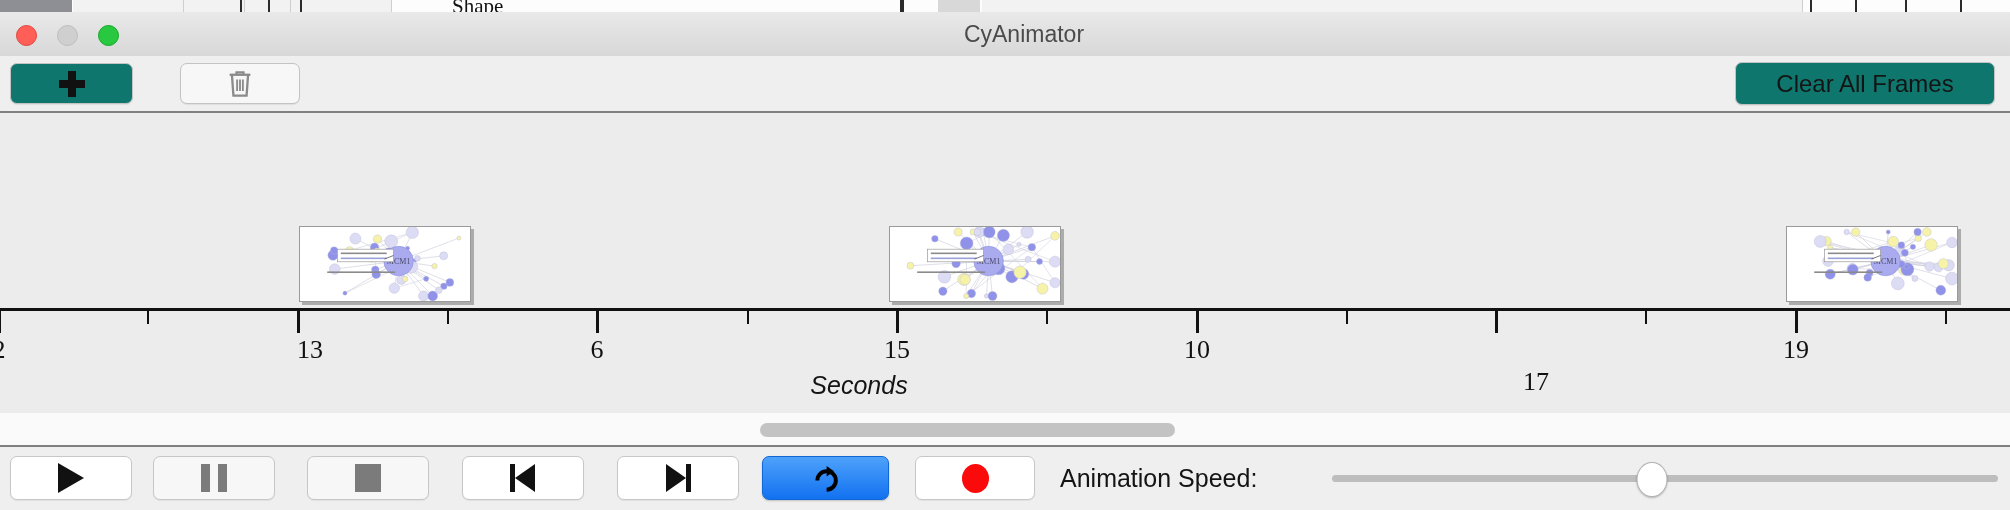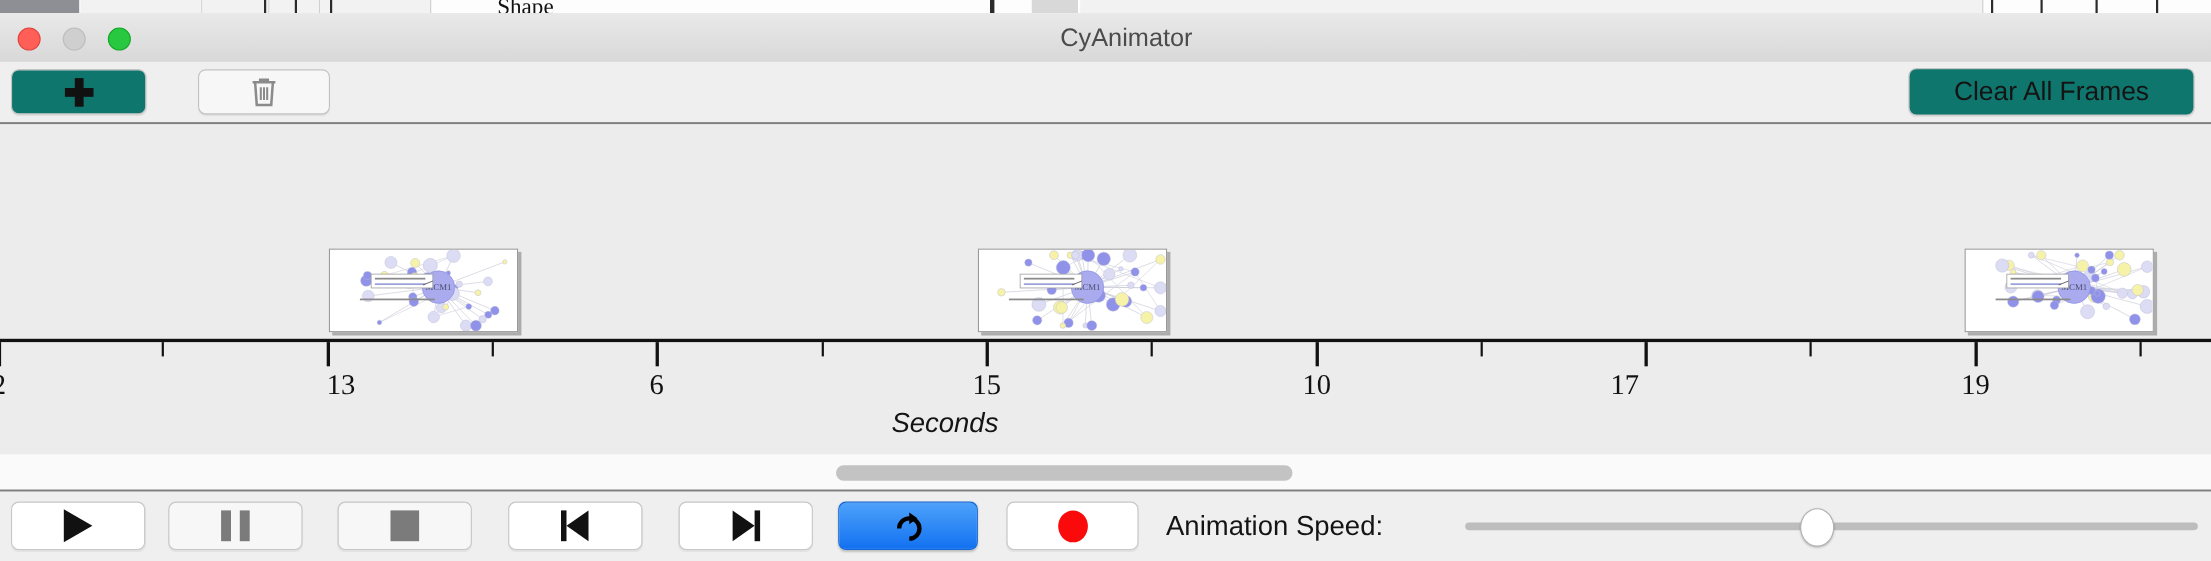--- a/index.html
+++ b/index.html
@@ -466,21 +466,21 @@
         <div class="ticklabel" style="left: -1px;">2</div>
         <div class="tick major" style="left: 297px;"></div>
         <div class="ticklabel" style="left: 298px; margin-left: 12px;">13</div>
         <div class="tick major" style="left: 596px;"></div>
         <div class="ticklabel" style="left: 597px;">6</div>
         <div class="tick major" style="left: 896px;"></div>
         <div class="ticklabel" style="left: 897px;">15</div>
         <div class="tick major" style="left: 1196px;"></div>
         <div class="ticklabel" style="left: 1197px;">10</div>
         <div class="tick major" style="left: 1495px;"></div>
-        <div class="ticklabel" style="left: 1477px;">17</div>
+        <div class="ticklabel" style="left: 1536px; margin-top: 32px;">17</div>
         <div class="tick major" style="left: 1795px;"></div>
         <div class="ticklabel" style="left: 1796px;">19</div>
         <div class="tick minor" style="left: 147px;"></div>
         <div class="tick minor" style="left: 447px;"></div>
         <div class="tick minor" style="left: 747px;"></div>
         <div class="tick minor" style="left: 1046px;"></div>
         <div class="tick minor" style="left: 1346px;"></div>
         <div class="tick minor" style="left: 1645px;"></div>
         <div class="tick minor" style="left: 1945px;"></div>
       </div>

